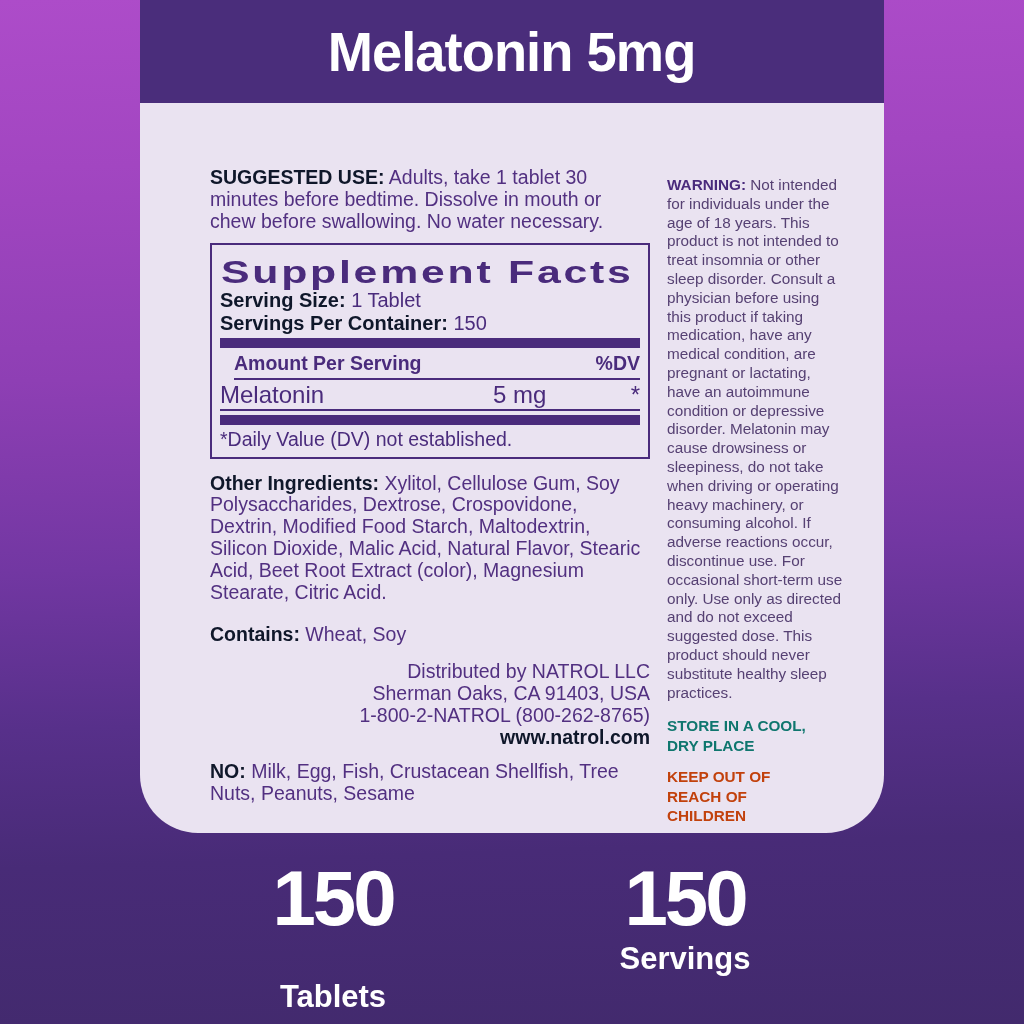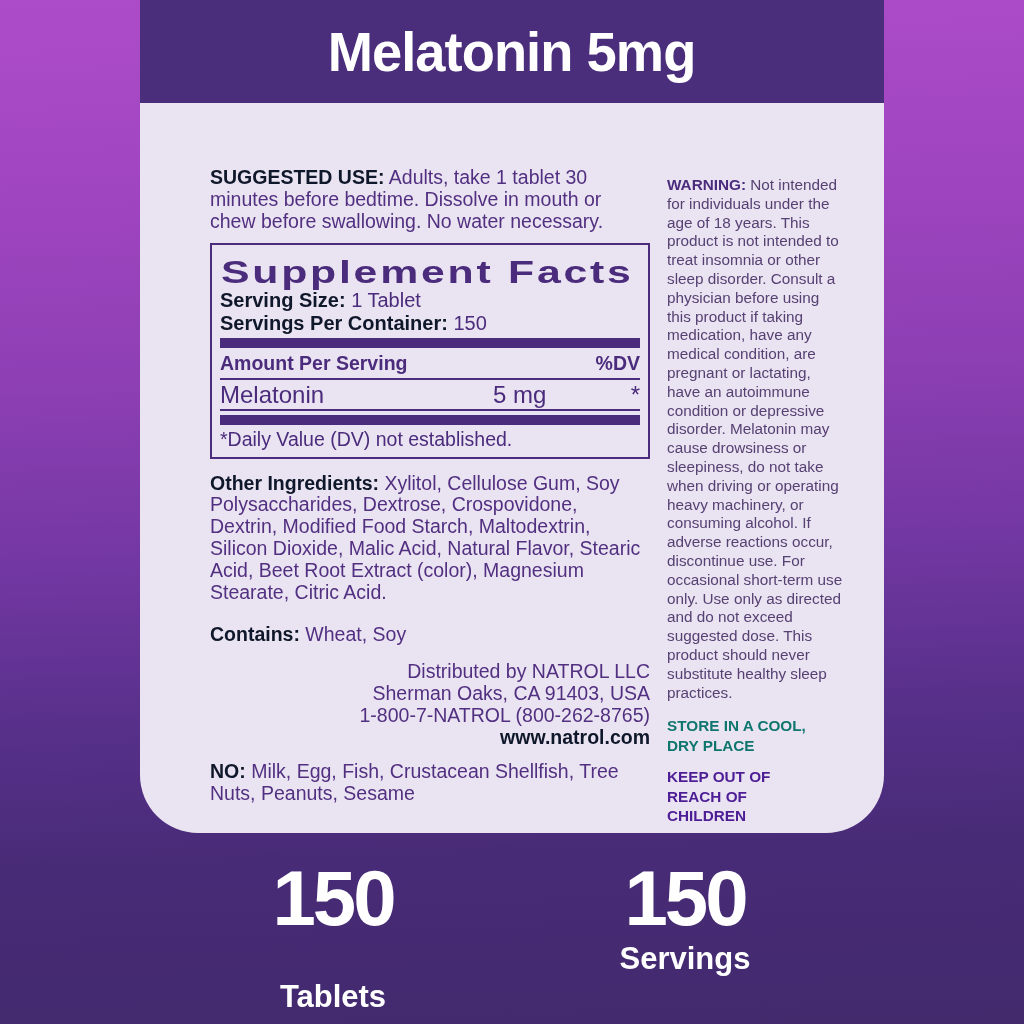--- a/index.html
+++ b/index.html
@@ -36,36 +36,36 @@
     color:#4a2b7c;background:transparent;
   }
   .facts-title{
     font-size:31px;font-weight:900;letter-spacing:2px;white-space:nowrap;
     transform:scaleX(1.38);transform-origin:left center;margin:2px 0 5px 1px;
   }
   .facts-line{font-size:20px;line-height:22.5px;}
   .bar{height:10px;background:#4a2b7c;margin:4px 0 0;}
   .facts-header{
     display:flex;justify-content:space-between;font-weight:bold;font-size:19.5px;
-    padding:5px 0 3px;border-bottom:2px solid #4a2b7c;
+    padding:5px 0 3px;border-bottom:2px solid #4a2b7c;margin-left:14px;
   }
   .facts-row{
     display:grid;grid-template-columns:273px 1fr auto;font-size:24px;
     padding:4px 0 3px;border-bottom:2px solid #4a2b7c;
   }
   .facts-note{font-size:19.5px;padding-top:4px;}
   
   .col-right{
     position:absolute;left:527px;top:73px;width:178px;
     color:#564173;font-size:15.3px;line-height:18.8px;
   }
   .col-right p{margin:0;}
   .col-right b{color:#4a2b7c;}
   .store-block{font-weight:bold;color:#0f766e;margin-top:14px !important;width:162px;line-height:19.5px;}
-  .keep-block{font-weight:bold;color:#4c1d95;margin-top:12px !important;width:162px;line-height:19.5px;}
+  .keep-block{font-weight:bold;color:#c2410c;margin-top:12px !important;width:162px;line-height:19.5px;}
   
   .footer-group{position:absolute;text-align:center;color:#ffffff;}
   .footer-left{left:183px;top:862px;width:300px;}
   .footer-right{left:535px;top:862px;width:300px;}
   .footer-count{font-size:78px;font-weight:800;letter-spacing:-3px;line-height:72px;}
   .footer-label{font-size:31px;font-weight:bold;line-height:38px;margin-top:6px;}
 </style>
 </head>
 <body>
 
@@ -97,21 +97,21 @@
       <div class="facts-note">*Daily Value (DV) not established.</div>
     </div>
 
     <p class="p-otheringr"><b>Other Ingredients:</b> <span>Xylitol, Cellulose Gum, Soy Polysaccharides, Dextrose, Crospovidone, Dextrin, Modified Food Starch, Maltodextrin, Silicon Dioxide, Malic Acid, Natural Flavor, Stearic Acid, Beet Root Extract (color), Magnesium Stearate, Citric Acid.</span></p>
 
     <p class="p-contains"><b>Contains:</b> <span>Wheat, Soy</span></p>
 
     <p class="p-distrib">
       <span>Distributed by NATROL LLC</span><br>
       <span>Sherman Oaks, CA 91403, USA</span><br>
-      <span>1-800-7-NATROL (800-262-8765)</span><br>
+      <span>1-800-2-NATROL (800-262-8765)</span><br>
       <b>www.natrol.com</b>
     </p>
 
     <p class="p-no"><b>NO:</b> <span>Milk, Egg, Fish, Crustacean Shellfish, Tree Nuts, Peanuts, Sesame</span></p>
 
   </div>
 
   <div class="col-right">
     <p><b>WARNING:</b> <span>Not intended for individuals under the age of 18 years. This product is not intended to treat insomnia or other sleep disorder. Consult a physician before using this product if taking medication, have any medical condition, are pregnant or lactating, have an autoimmune condition or depressive disorder. Melatonin may cause drowsiness or sleepiness, do not take when driving or operating heavy machinery, or consuming alcohol. If adverse reactions occur, discontinue use. For occasional short-term use only. Use only as directed and do not exceed suggested dose. This product should never substitute healthy sleep practices.</span></p>
     <p class="store-block">STORE IN A COOL, DRY PLACE</p>

